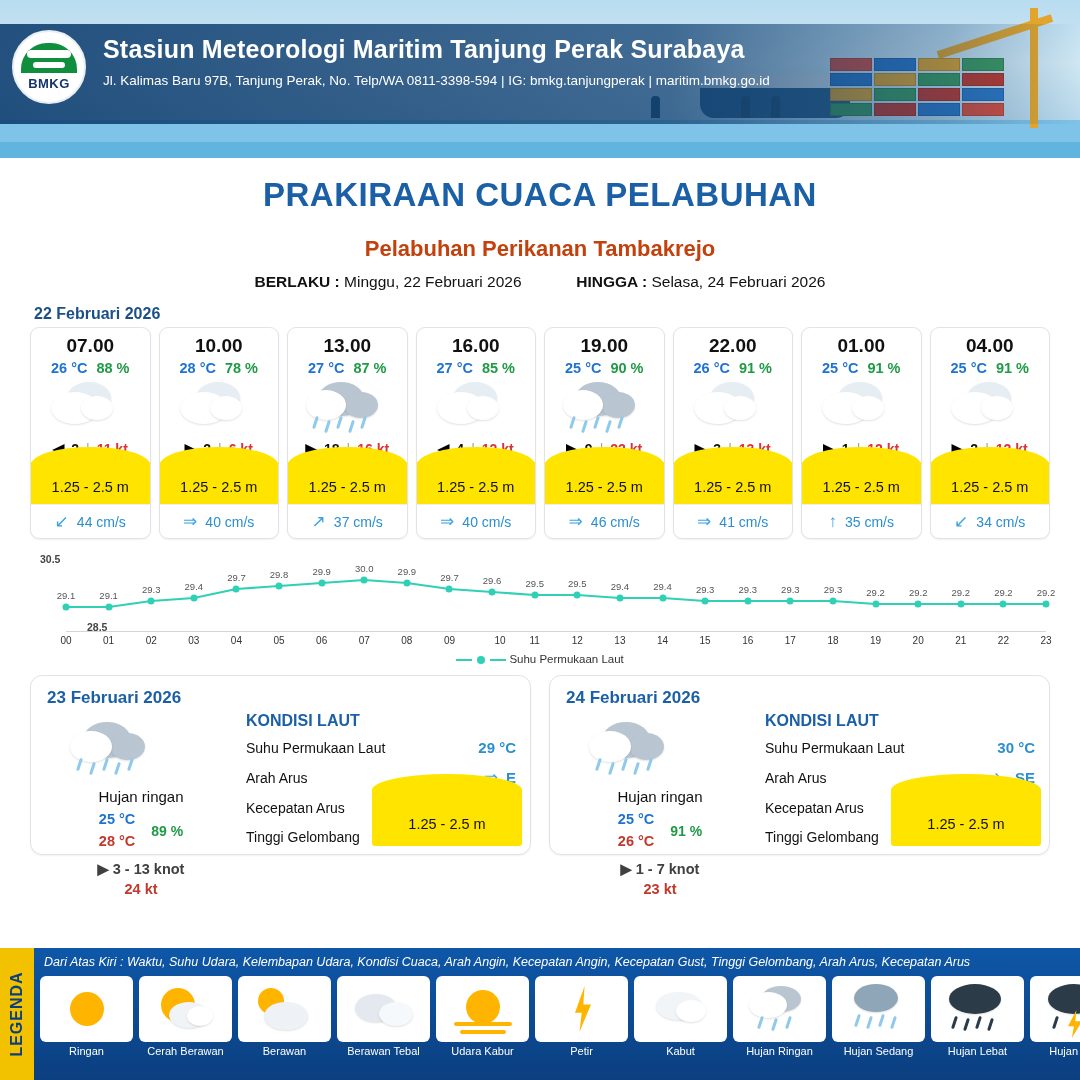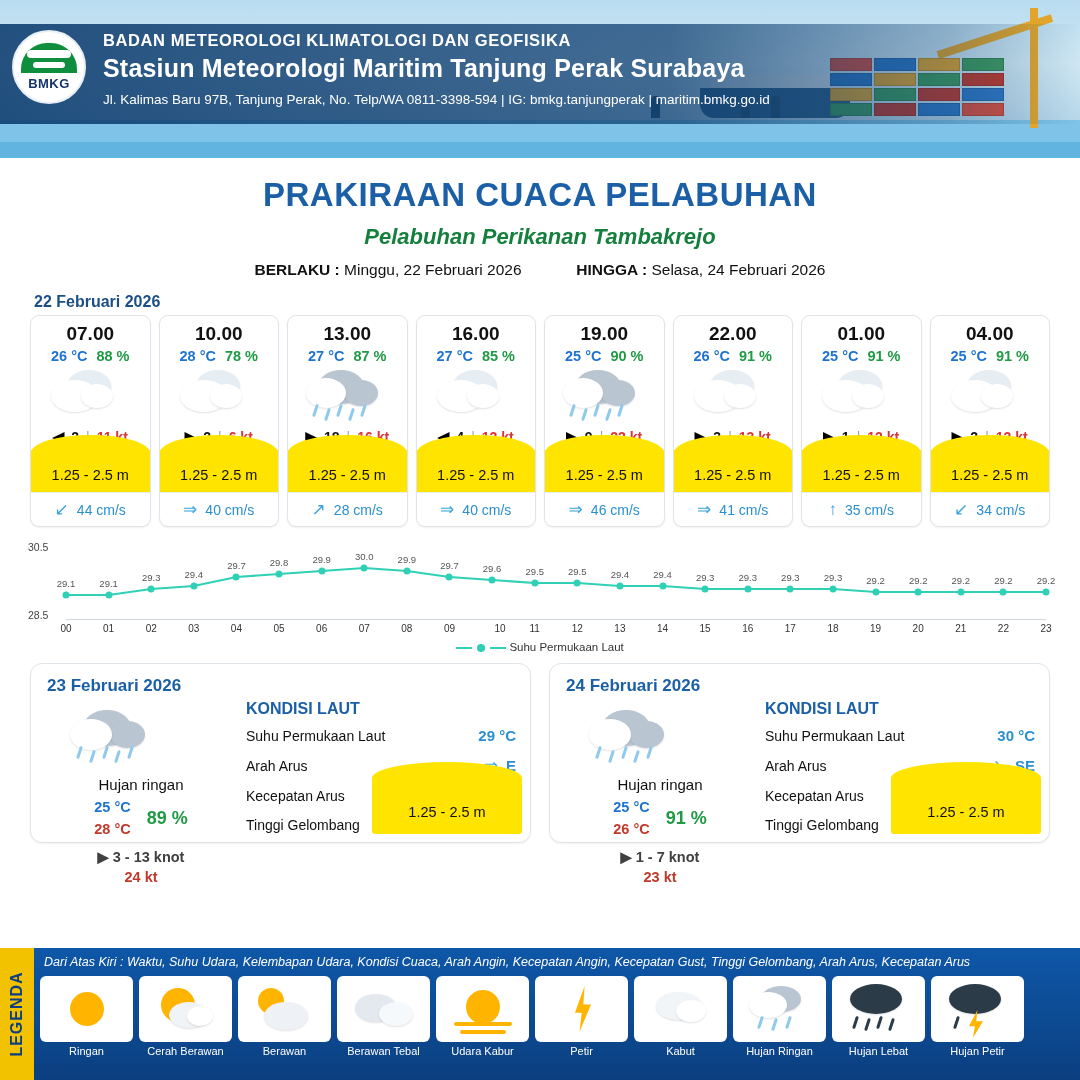--- a/index.html
+++ b/index.html
@@ -48,23 +48,22 @@
   .ship { position:absolute; right:230px; bottom:40px; width:150px; height:30px; background:#2e5f86; border-radius:0 0 14px 14px; }
   .ship:before{content:"";position:absolute;left:10px;top:-14px;width:130px;height:14px;background:#d6e4ec;}
   .dot-ppl { position:absolute; bottom:40px; width:9px; height:22px; background:#27506f; border-radius:4px 4px 0 0; }
 
   
   .title-main {
     text-align:center; color:#1b5fa6; font-size:33px; font-weight:bold;
     letter-spacing:.5px; margin-top:18px;
   }
   .title-sub {
-    text-align:center; color:#15803d; font-size:22px; font-weight:bold;
-    margin-top:10px;
-    font-style:italic;
+    text-align:center; color:#c2410c; font-size:22px; font-weight:bold;
+    margin-top:22px;
   }
   .validity { text-align:center; margin-top:11px; font-size:15.5px; color:#111; }
   .validity .lbl { font-weight:bold; }
   .validity .gap { display:inline-block; width:46px; }
 
   .date-label {
     margin:14px 0 4px 34px; font-size:16px; font-weight:bold; color:#1b4f86;
   }
 
   
@@ -96,21 +95,21 @@
   .cloud {
     position:absolute; background:#ffffff; border-radius:50%;
     box-shadow:0 1px 2px rgba(0,0,0,.12);
   }
   .cl-grey { background:#b9c6d2; }
   .rain { position:absolute; width:3px; height:13px; background:#8fc9ec; border-radius:2px; transform:rotate(18deg); }
 
   
   .chart-wrap { margin:14px 28px 0 28px; position:relative; height:112px; }
   .chart-area { position:relative; height:78px; border-left:0; }
-  .ax-lbl { position:absolute; left:0; font-size:10.5px; color:#444; }
+  .ax-lbl { position:absolute; left:12px; font-size:10.5px; color:#444;font-weight:bold; }
   .pt-lbl { position:absolute; font-size:9.5px; color:#555; transform:translateX(-50%); }
   .pt { position:absolute; width:7px; height:7px; border-radius:50%; background:#2fd0b5; transform:translate(-50%,-50%); }
   .x-axis { position:relative; margin-left:38px; margin-right:6px; height:18px; border-top:1px solid #cfd6dc; }
   .x-t { position:absolute; font-size:10px; color:#333; transform:translateX(-50%); top:3px; }
   .legend-row { text-align:center; font-size:11.5px; color:#333; margin-top:4px; }
   .legend-dot { display:inline-block; width:8px; height:8px; border-radius:50%; background:#2fd0b5; vertical-align:middle; margin:0 5px; }
   .legend-line { display:inline-block; width:16px; height:2px; background:#2fd0b5; vertical-align:middle; }
 
   
   .days { display:flex; gap:18px; padding:0 30px; margin-top:10px; }
@@ -120,21 +119,21 @@
     box-shadow:0 1px 2px rgba(0,0,0,.06);
   }
   .d-date { font-size:17px; font-weight:bold; color:#1b5fa6; }
   .d-left { position:absolute; left:20px; top:40px; width:180px; text-align:center; }
   .d-icon { height:66px; position:relative; }
   .d-cond { font-size:15px; color:#111; margin-top:6px; }
   .d-temps { display:flex; justify-content:center; gap:16px; margin-top:4px; }
   .d-tcol { font-size:14.5px; font-weight:bold; line-height:1.5; }
   .t-min { color:#1f73d0; }
   .t-max { color:#c0392b; }
-  .d-hum { font-size:18px; font-weight:bold; color:#1f9a45; align-self:center; }
+  .d-hum { font-size:14px; font-weight:bold; color:#1f9a45; align-self:center; }
   .d-wind { margin-top:8px; font-size:14.5px; font-weight:bold; color:#404040; }
   .d-gust { margin-top:4px; font-size:14.5px; font-weight:bold; color:#c0392b; }
   .d-right { position:absolute; left:215px; right:14px; top:36px; }
   .d-title { font-size:16px; font-weight:bold; color:#1b5fa6; margin-bottom:9px; }
   .d-row { display:flex; justify-content:space-between; align-items:center; font-size:14px; color:#111; margin-bottom:13px; }
   .d-val { color:#2a8fd0; font-size:15px; font-weight:bold; }
   .d-wave-box { position:absolute; right:8px; bottom:8px; width:150px; height:58px; background:#ffe400; border-radius:3px; }
   .d-wave-box:before{
     content:""; position:absolute; left:0; top:-14px; width:100%; height:16px;
     background:#ffe400; border-radius:50% 50% 0 0 / 100% 100% 0 0;
@@ -194,21 +193,20 @@
     <div class="dot-ppl" style="right:420px;"></div>
   </div>
   <div class="hdr-band"></div>
 
   <div class="logo">
     <div class="logo-sky"></div>
     <div class="logo-txt">BMKG</div>
   </div>
 
   <div class="hdr-texts">
-    <div class="hdr-l1">BADAN METEOROLOGI KLIMATOLOGI DAN GEOFISIKA</div>
     <div class="hdr-l2">Stasiun Meteorologi Maritim Tanjung Perak Surabaya</div>
     <div class="hdr-l3">Jl. Kalimas Baru 97B, Tanjung Perak, No. Telp/WA 0811-3398-594 | IG: bmkg.tanjungperak | maritim.bmkg.go.id</div>
   </div>
 </div>
 
 <div class="title-main">PRAKIRAAN CUACA PELABUHAN</div>
 <div class="title-sub">Pelabuhan Perikanan Tambakrejo</div>
 <div class="validity">
   <span class="lbl">BERLAKU :</span>
   <span>Minggu, 22 Februari 2026</span>
@@ -290,21 +288,21 @@
         <span style="font-size:15px;">▶</span>
         <span class="sp">18</span>
         <span class="bar">|</span>
         <span class="gust">16 kt</span>
       </div>
       <div class="wave-band">
         <div class="wave-txt">1.25 - 2.5 m</div>
       </div>
       <div class="c-cur">
         <span class="arrow-ico">↗</span>
-        <span>28 cm/s</span>
+        <span>37 cm/s</span>
       </div>
     </div>
     <div class="card">
       <div class="c-time">16.00</div>
       <div class="c-tr">
         <span class="c-temp">27 °C</span>
         <span class="c-hum">85 %</span>
       </div>
       <div class="c-icon">
         <div class="cloud" style="left:36px;top:6px;width:44px;height:32px;background:#e6edf3;"></div>
@@ -428,21 +426,21 @@
       <div class="c-cur">
         <span class="arrow-ico">↙</span>
         <span>34 cm/s</span>
       </div>
     </div>
   </div>
 
 <div class="chart-wrap">
   <div class="chart-area" id="chartArea">
       <div class="ax-lbl" style="top:0px;">30.5</div>
-      <div class="ax-lbl" style="top:68px;">28.5</div>
+      <div class="ax-lbl" style="top:68px;margin-left:47px;">28.5</div>
       <svg width="1024" height="78" style="position:absolute;left:0;top:0;">
         <polyline fill="none" stroke="#2fd0b5" stroke-width="2.2" points="38.0,54.0 80.6,54.0 123.2,48.0 165.8,45.0 208.4,36.0 251.0,33.0 293.7,30.0 336.3,27.0 378.9,30.0 421.5,36.0 464.1,39.0 506.7,42.0 549.3,42.0 591.9,45.0 634.5,45.0 677.1,48.0 719.7,48.0 762.3,48.0 805.0,48.0 847.6,51.0 890.2,51.0 932.8,51.0 975.4,51.0 1018.0,51.0"></polyline>
       </svg>
       <div class="pt" style="left:38px;top:53.99999999999996px;"></div>
       <div class="pt-lbl" style="left:38px;top:36.99999999999996px;">29.1</div>
       <div class="pt" style="left:80.6086956521739px;top:53.99999999999996px;"></div>
       <div class="pt-lbl" style="left:80.6086956521739px;top:36.99999999999996px;">29.1</div>
       <div class="pt" style="left:123.21739130434783px;top:47.99999999999998px;"></div>
       <div class="pt-lbl" style="left:123.21739130434783px;top:30.99999999999998px;">29.3</div>
       <div class="pt" style="left:165.82608695652175px;top:45.00000000000004px;"></div>
@@ -677,20 +675,30 @@
           <div class="cloud cl-grey" style="left:28px;top:10px;width:40px;height:26px;"></div>
           <div class="cloud" style="left:16px;top:16px;width:38px;height:26px;"></div>
           <div class="rain" style="left:26px;top:40px;"></div>
           <div class="rain" style="left:40px;top:42px;"></div>
           <div class="rain" style="left:54px;top:40px;"></div>
         </div>
         <div class="leg-cap">Hujan Ringan</div>
       </div>
       <div class="leg">
         <div class="leg-ico">
+          <div class="cloud" style="left:22px;top:8px;width:44px;height:28px;background:#8fa6b8;"></div>
+          <div class="rain" style="left:24px;top:38px;"></div>
+          <div class="rain" style="left:36px;top:40px;"></div>
+          <div class="rain" style="left:48px;top:38px;"></div>
+          <div class="rain" style="left:60px;top:40px;"></div>
+        </div>
+        <div class="leg-cap">Hujan Sedang</div>
+      </div>
+      <div class="leg">
+        <div class="leg-ico">
           <div class="cloud" style="left:18px;top:8px;width:52px;height:30px;background:#2b3b47;"></div>
           <div class="rain" style="left:22px;top:40px;background:#2b3b47;"></div>
           <div class="rain" style="left:34px;top:42px;background:#2b3b47;"></div>
           <div class="rain" style="left:46px;top:40px;background:#2b3b47;"></div>
           <div class="rain" style="left:58px;top:42px;background:#2b3b47;"></div>
         </div>
         <div class="leg-cap">Hujan Lebat</div>
       </div>
       <div class="leg">
         <div class="leg-ico">

